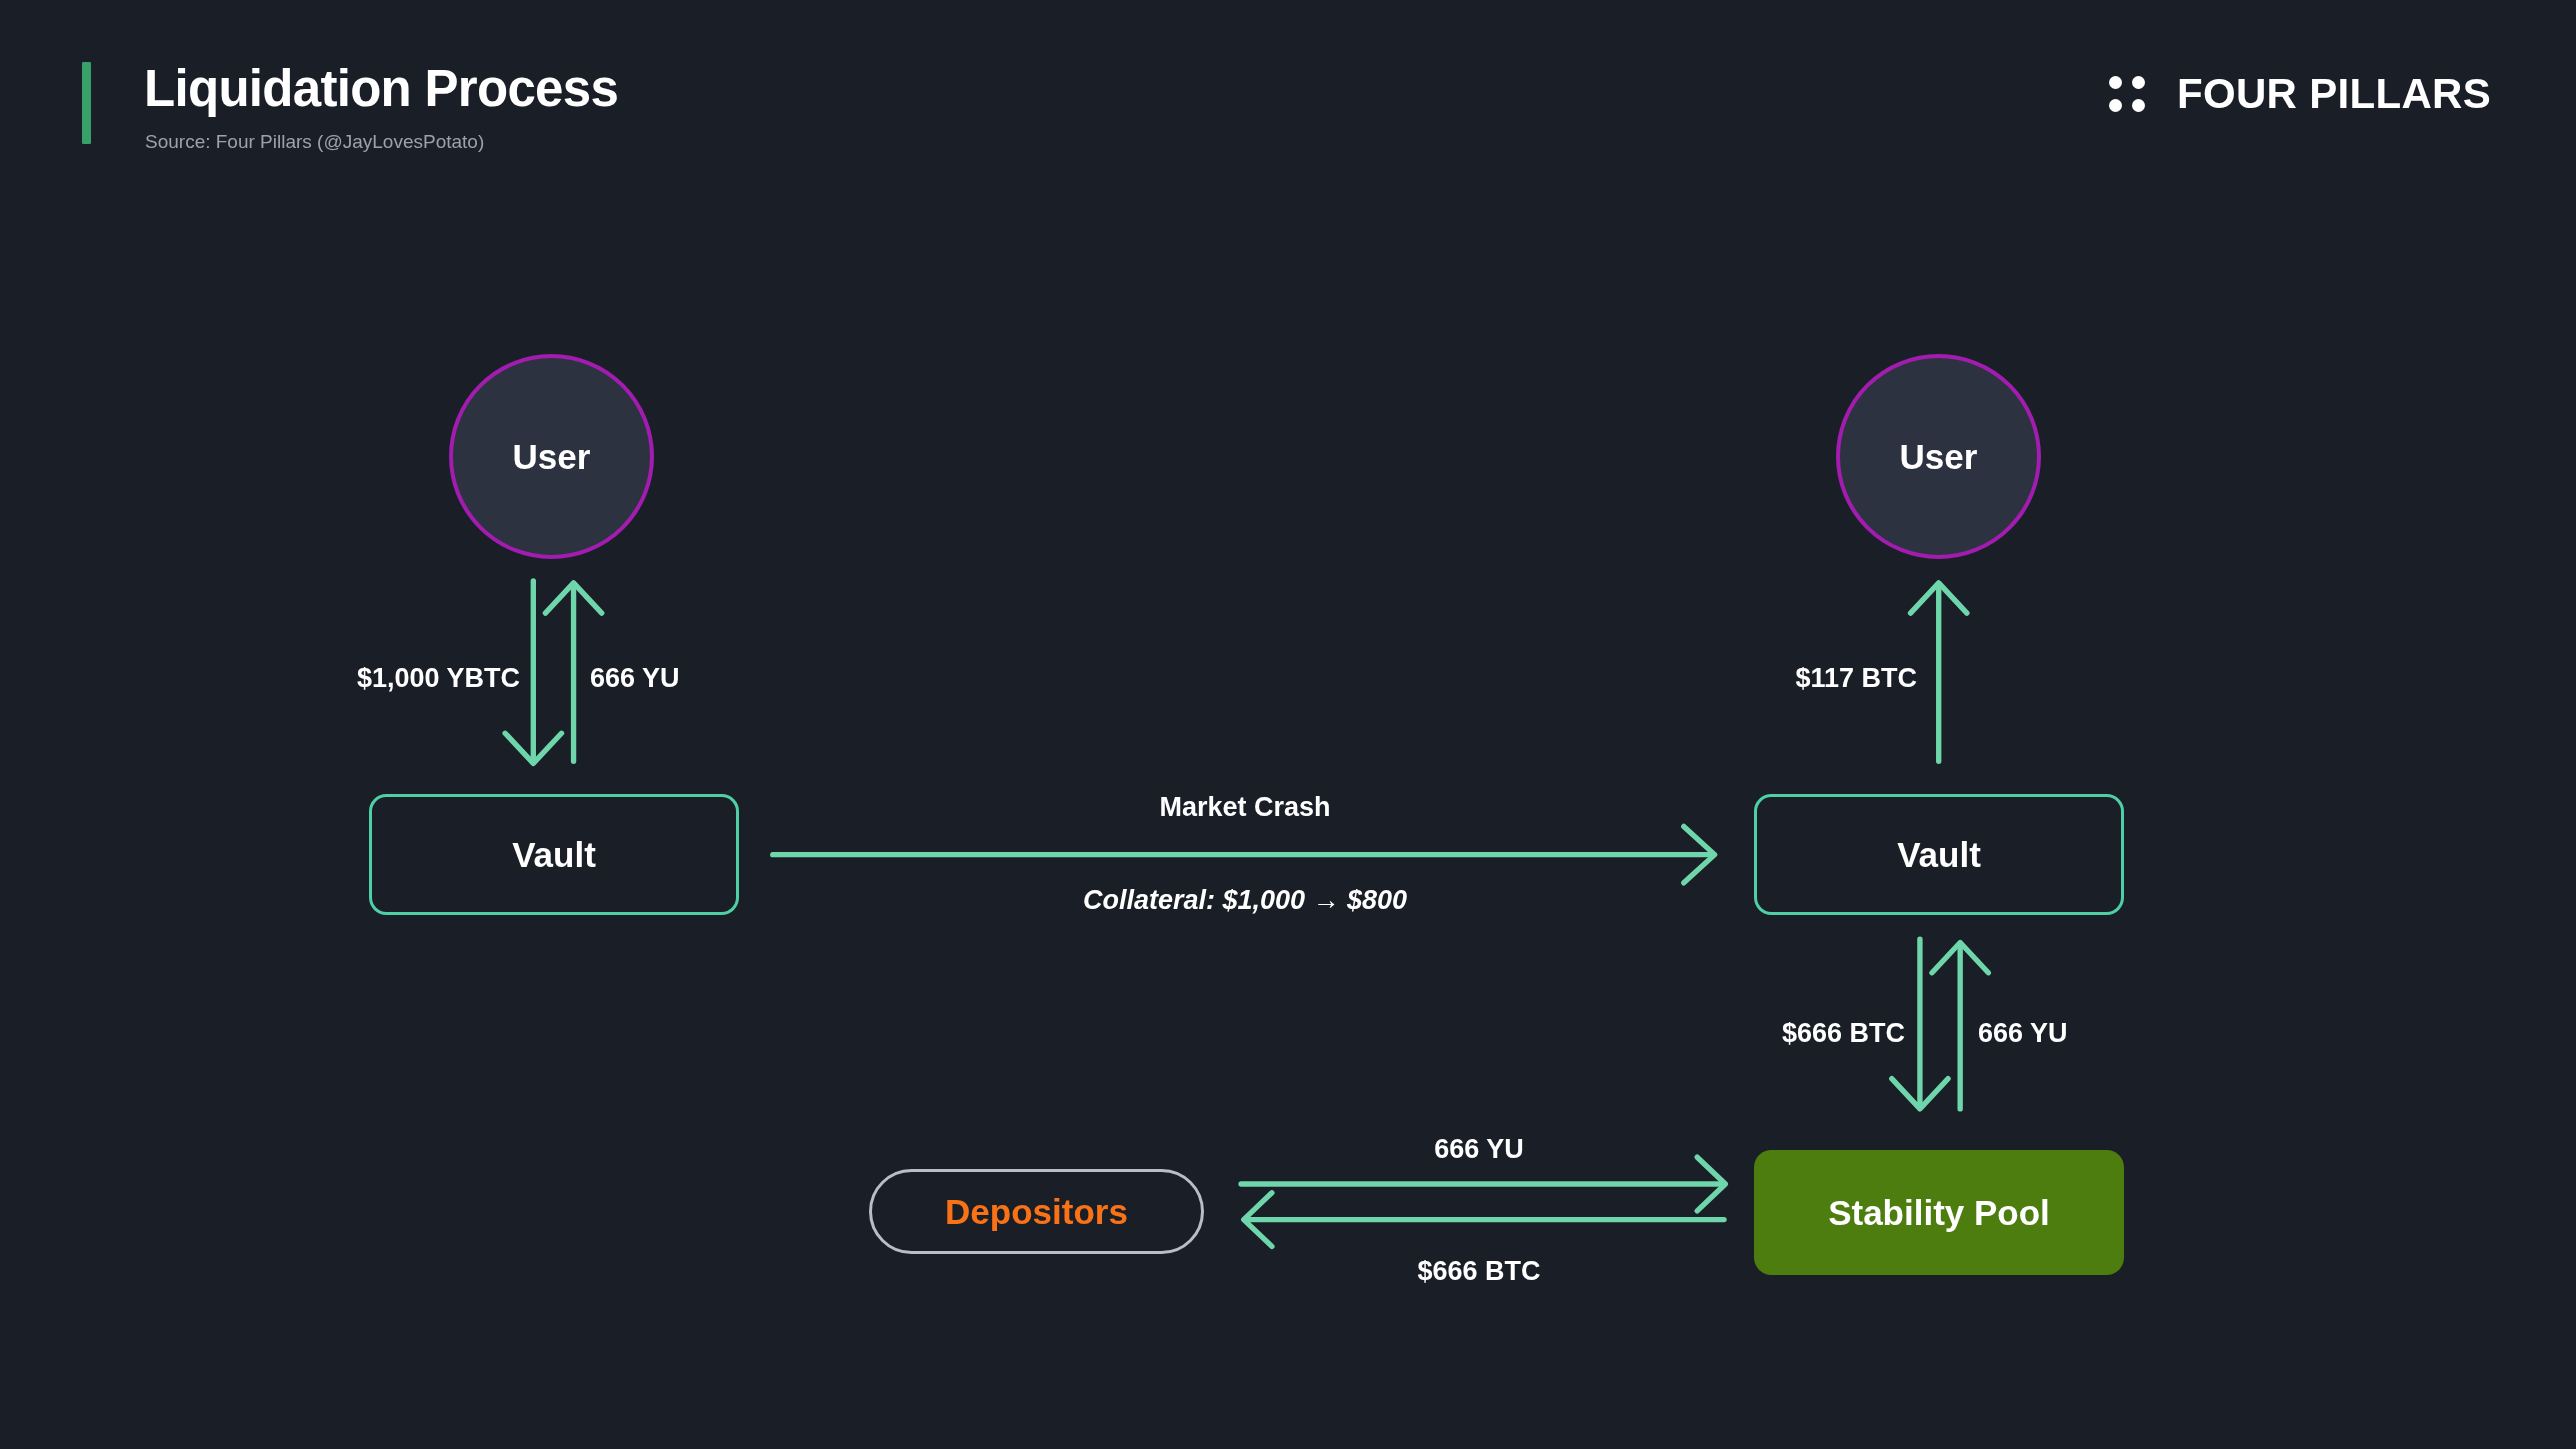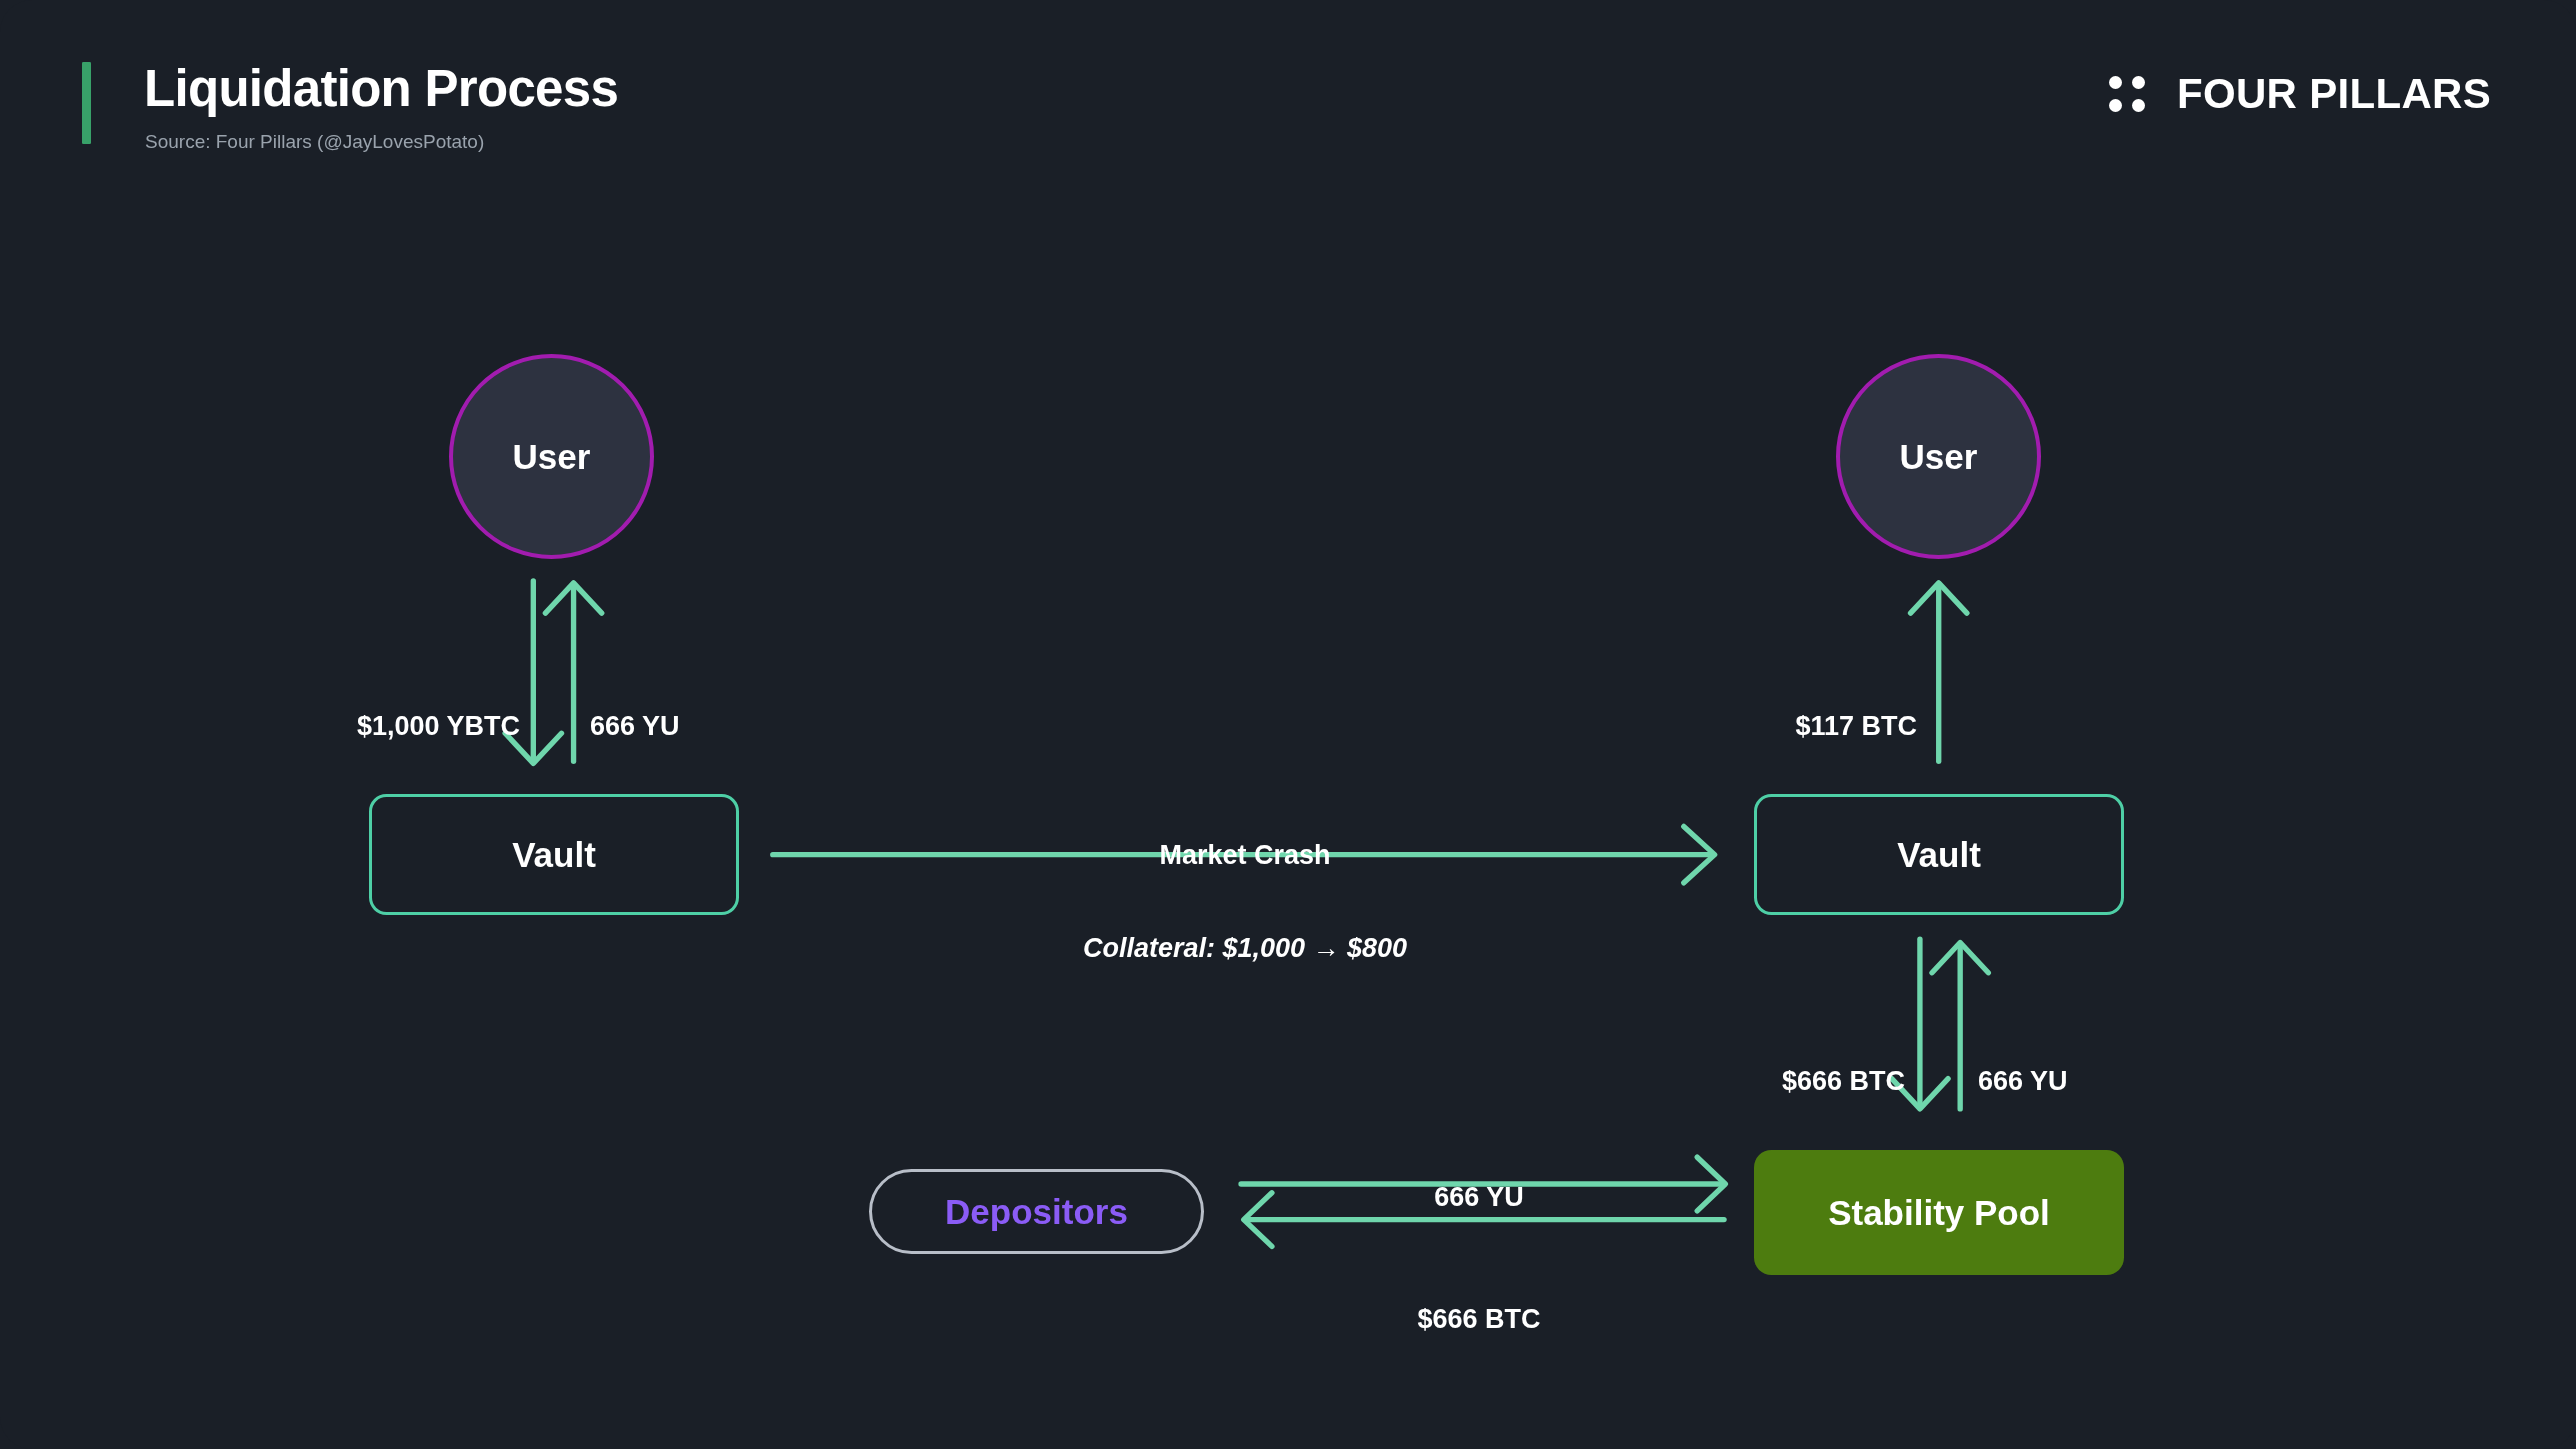--- a/index.html
+++ b/index.html
@@ -56,27 +56,26 @@
     border-radius:17.4px;
     background:#4d7c0f;
   }
   .node-pool span { font-size:35px; font-weight:bold; color:#ffffff; }
 
   .node-pill {
     border-radius:670px;
     background:transparent;
     border:3.4px solid #b8bec8;
   }
-  .node-pill span { font-size:35px; font-weight:bold; color:#8b5cf6; }
+  .node-pill span { font-size:35px; font-weight:bold; color:#f97316; }
 
   
   .elabel {
     position:absolute; font-size:27px; font-weight:bold; color:#ffffff;
     white-space:nowrap;
-    margin-top:48px;
   }
   .elabel.center { transform:translateX(-50%); }
   .elabel.right  { transform:translateX(-100%); }
 
   
   #arrows { position:absolute; left:0; top:0; width:2576px; height:1449px; pointer-events:none; }
   .ln { stroke:#6fd6ac; stroke-width:8; fill:none; stroke-linecap:round; stroke-linejoin:round; }
 </style>
 </head>
 <body>

